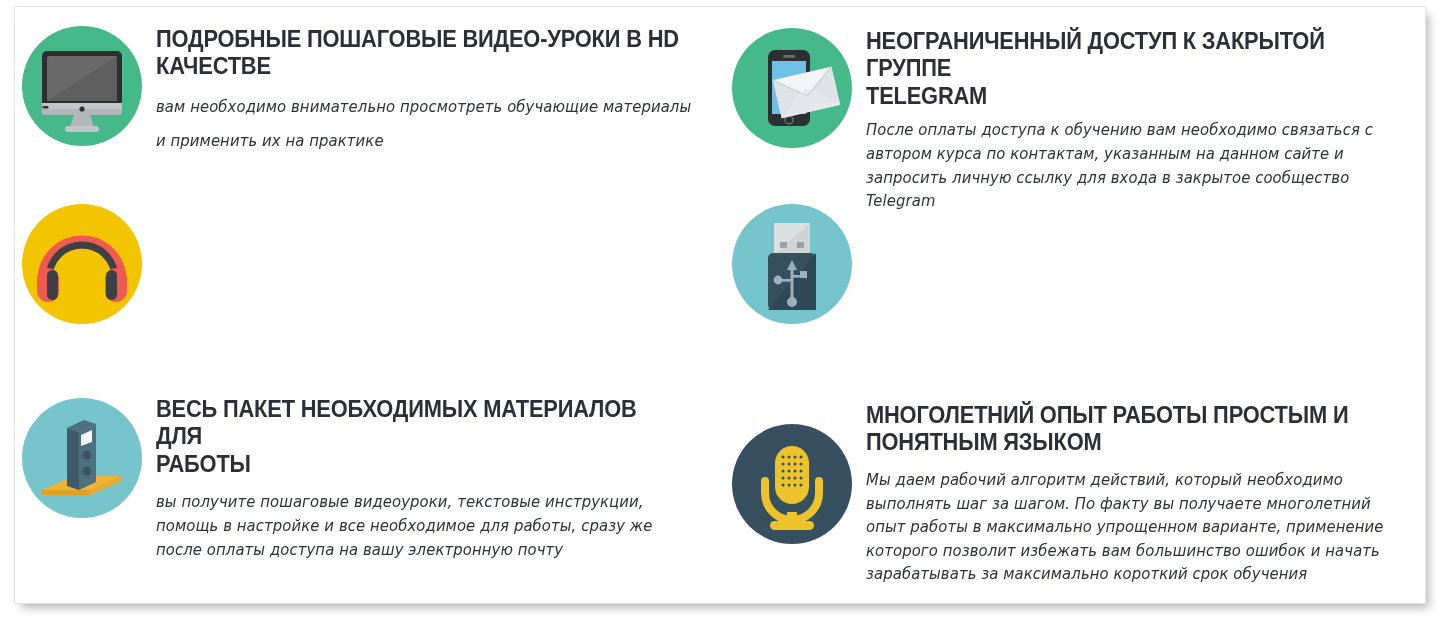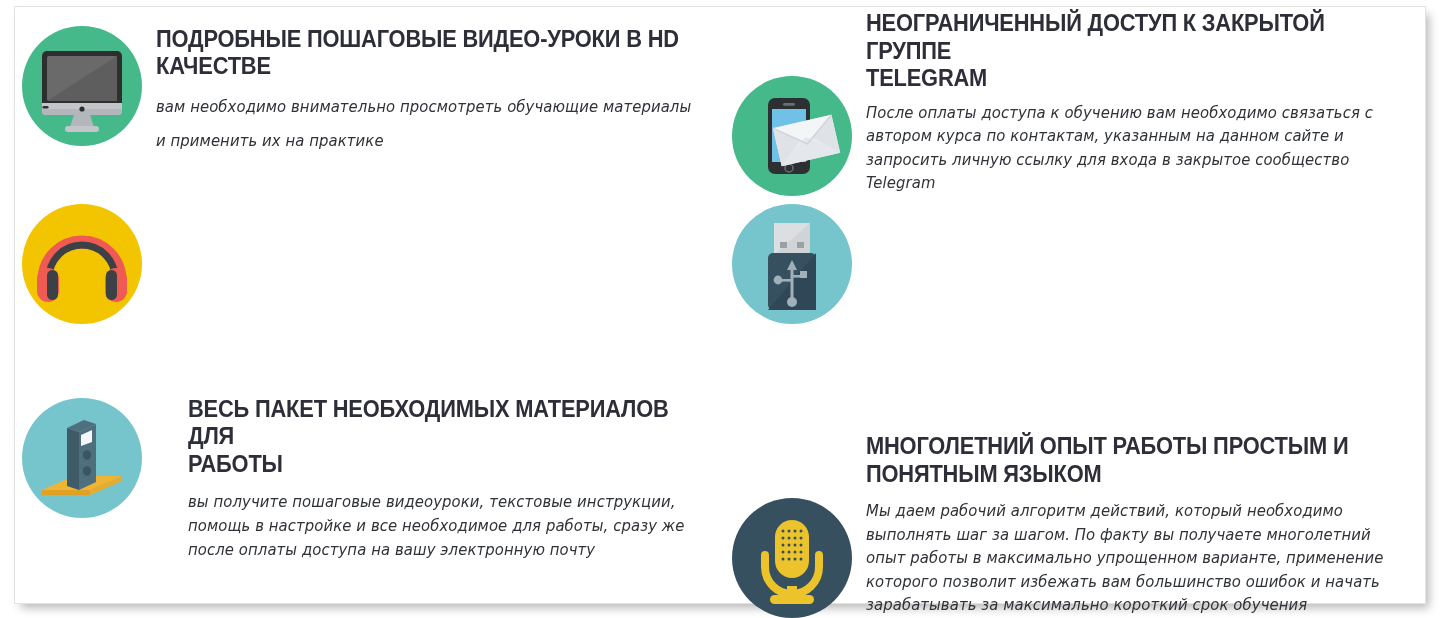--- a/index.html
+++ b/index.html
@@ -46,25 +46,25 @@
 
   .feature {
     position: relative;
     display: flex;
     align-items: flex-start;
     box-sizing: border-box;
   }
 
   
   .cell-0 { padding: 26px 0 0 22px; }
-  .cell-1 { padding: 28px 0 0 12px; align-items: flex-end; }
+  .cell-1 { padding: 28px 0 0 12px; }
   .cell-2 { padding: 6px 0 0 22px; }
   .cell-3 { padding: 6px 0 0 12px; }
-  .cell-4 { padding: 22px 0 0 22px; gap: 32px; }
-  .cell-5 { padding: 28px 0 0 12px; align-items: flex-end; }
+  .cell-4 { padding: 22px 0 0 22px; }
+  .cell-5 { padding: 28px 0 0 12px; }
 
   .icon-wrap {
     flex: 0 0 auto;
     width: 120px;
     height: 120px;
     position: relative;
   }
   .cell-5 .icon-wrap { margin-top: 22px; }
   .cell-4 .icon-wrap { margin-top: 2px; }
   .cell-2 .icon-wrap { margin-top: 2px; }

